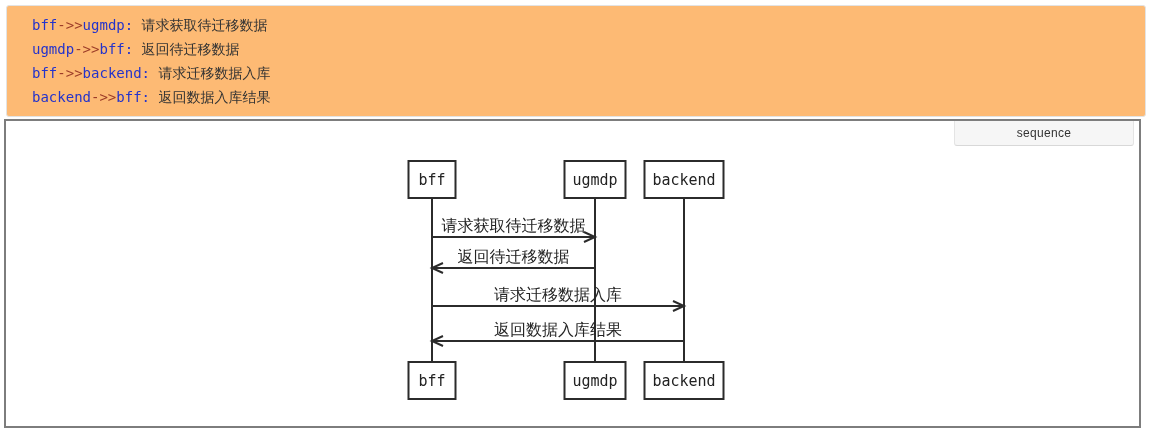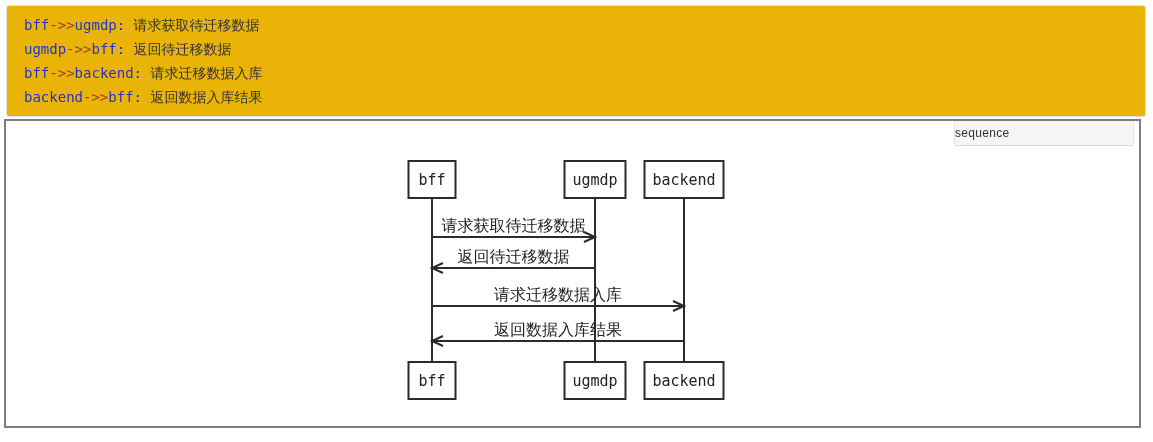--- a/index.html
+++ b/index.html
@@ -1,39 +1,39 @@
 <!DOCTYPE html>
 <html style="--c-ident: #2433cb; --c-op: #9c3c28; --c-text: #333333; --c-border: #7d7d7d;"><head>
 <meta charset="utf-8">
 <style>
   html,body{margin:0;padding:0;background:#fff;}
   body{font-family:"Liberation Sans",sans-serif;}
   .page{position:relative;width:1153px;height:442px;background:#fff;overflow:hidden;}
 
   .code-block{
     position:absolute;left:6px;top:5px;width:1140px;box-sizing:border-box;
-    background:#eab308;border:1px solid #e3e3e3;border-radius:3px;
-    padding:7px 17px;margin:0;
+    background:#fdba74;border:1px solid #e3e3e3;border-radius:3px;
+    padding:7px 25px;margin:0;
     font-family:"DejaVu Sans Mono","Liberation Mono",monospace;
     font-size:14px;line-height:24px;white-space:pre;
   }
   .code-line{height:24px;}
   .tok-id{color:var(--c-ident,#2433cb);}
   .tok-op{color:var(--c-op,#9c3c28);}
   .tok-msg{color:var(--c-text,#333);}
 
   .panel{
     position:absolute;left:4px;top:119px;width:1133px;height:305px;
     border:2px solid var(--c-border,#7d7d7d);background:#fff;
   }
   .tab{
     position:absolute;top:0;right:5px;width:180px;height:25px;box-sizing:border-box;
     background:#f6f6f6;border:1px solid #e4e4e4;border-top:none;border-bottom-color:#d8d8d8;
     border-radius:0 0 3px 3px;
-    display:flex;align-items:center;justify-content:flex-start;
+    display:flex;align-items:center;justify-content:center;
     font-size:12px;color:#333;letter-spacing:.3px;
   }
   svg.diagram{position:absolute;left:0;top:0;display:block;}
   .actor-label{font-family:"DejaVu Sans Mono","Liberation Mono",monospace;font-size:15px;fill:#222;}
   .msg-label{font-family:"Liberation Sans","DejaVu Sans",sans-serif;font-size:16px;fill:#242424;}
 </style>
 </head>
 <body>
 
 <div class="page">

